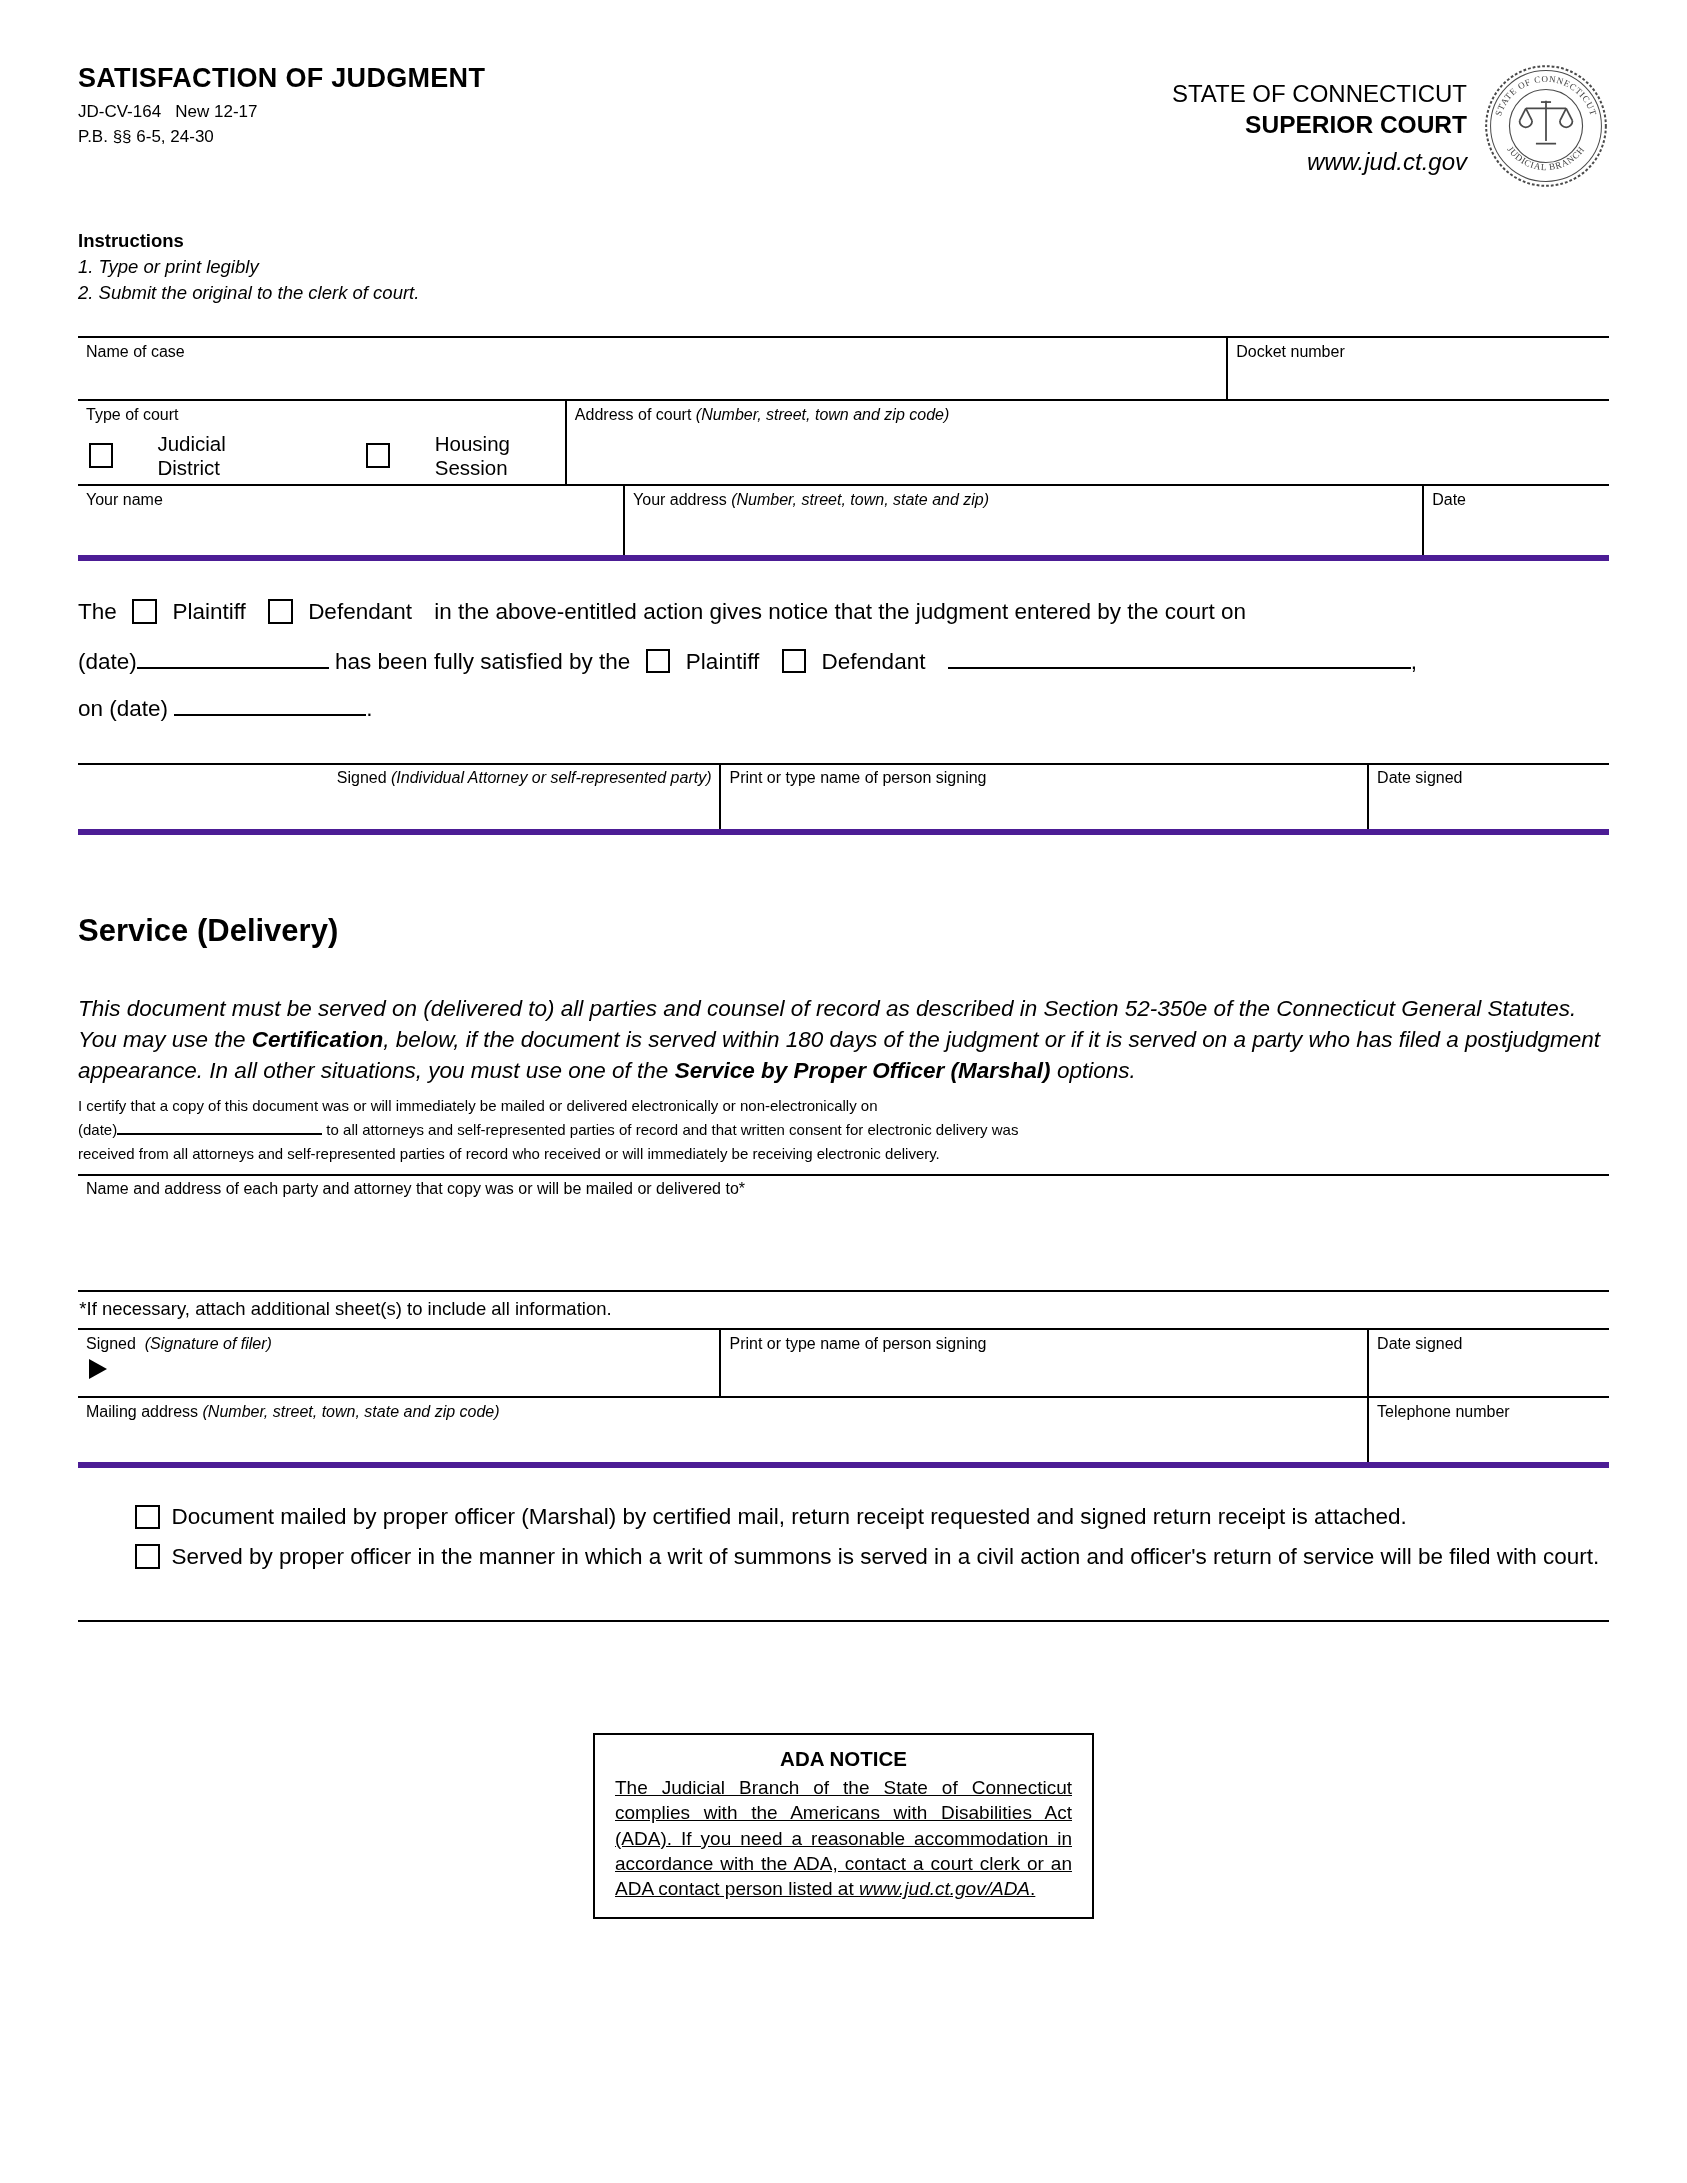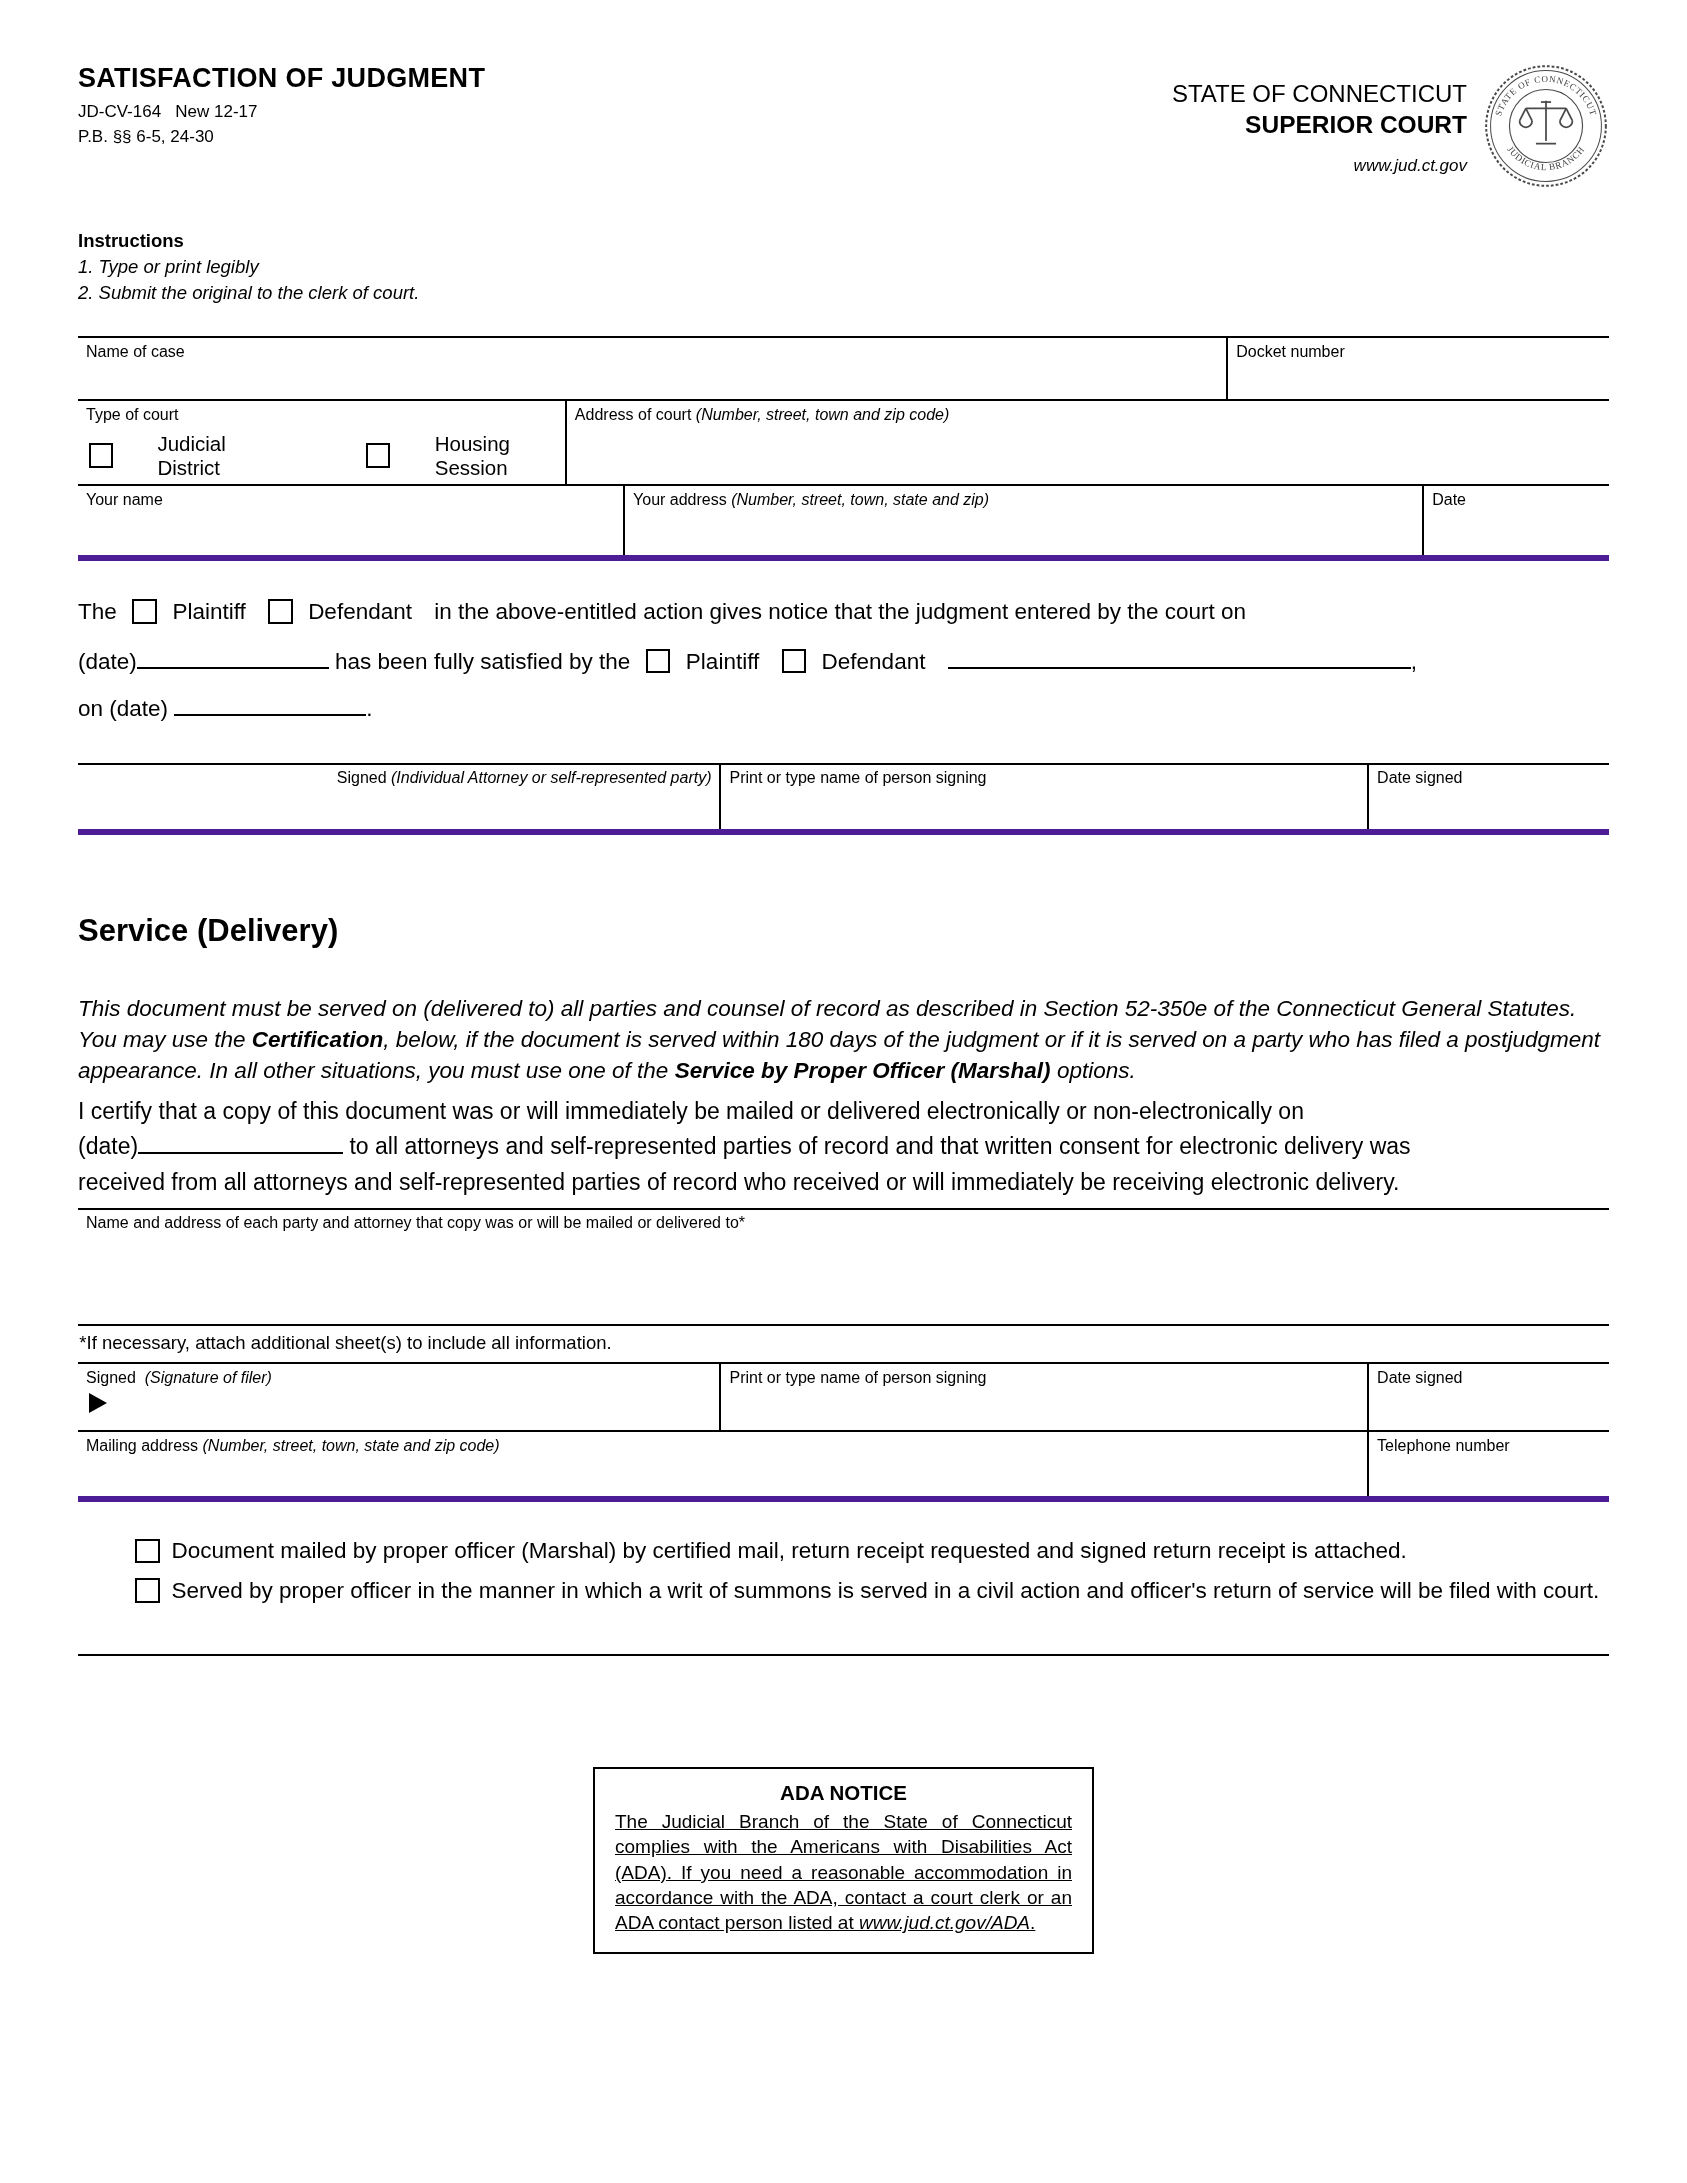--- a/index.html
+++ b/index.html
@@ -14,21 +14,21 @@
 
   
   .header { display: flex; justify-content: space-between; align-items: flex-start; }
   .title { font-size: 27px; font-weight: bold; letter-spacing: 0.3px; }
   .form-meta { font-size: 17px; margin-top: 5.3px; white-space: pre; }
   .form-meta.first { margin-top: 8px; }
   .header-right { display: flex; align-items: flex-start; }
   .header-right-text { text-align: right; margin-top: 17px; margin-right: 16px; }
   .state-line { font-size: 24px; }
   .court-line { font-size: 24.5px; font-weight: bold; margin-top: 2.6px; }
-  .url-line { font-size: 17px; font-style: italic; margin-top: 17px; }
+  .url-line { font-size: 24px; font-style: italic; margin-top: 9px; }
   .seal { width: 126px; height: 126px; flex: none; }
 
   
   .instructions { margin-top: 41px; }
   .instr-title { font-size: 18.5px; font-weight: bold; }
   .instr-item { font-size: 18.5px; font-style: italic; margin-top: 4px; }
 
   
   .ftable { border-top: 2px solid #000; margin-top: 32px; }
   .frow { display: flex; border-bottom: 2px solid #000; }
@@ -55,21 +55,21 @@
   .stable { margin-top: 42px; }
   .arrow-icon { width: 0; height: 0; border-left: 18.5px solid #000; border-top: 10.6px solid transparent; border-bottom: 10.6px solid transparent; margin: 6.6px 0 0 2.6px; }
 
   
   .service-heading { font-size: 31px; font-weight: bold; margin-top: 78px; }
   .service-para { font-size: 22.5px; font-style: italic; line-height: 1.38; margin-top: 44px; }
   .service-para b { font-weight: bold; }
 
   .cert-head { display: flex; align-items: center; margin-top: 36px; font-size: 22.5px; }
   .cert-head .cb { margin-left: 4px; margin-right: 12px; }
-  .cert-body { font-size: 23px; line-height: 1.42; margin-top: 9.3px; }
+  .cert-body { font-size: 15px; line-height: 1.42; margin-top: 9.3px; }
   .cert-line { margin-top: 2.6px; }
 
   .addr-box { border-top: 2px solid #000; border-bottom: 2px solid #000; margin-top: 9.3px; height: 118px; padding: 4.6px 8px; }
   .footnote-row { font-size: 18.5px; padding: 6.6px 0 8px 1.3px; }
 
   
   .marshal { margin-top: 34px; font-size: 22.5px; }
   .m-head { display: flex; align-items: center; }
   .m-head .cb { margin-left: 4px; margin-right: 12px; }
   .m-opt { display: flex; align-items: flex-start; margin-top: 9.3px; margin-left: 57px; line-height: 1.35; }

